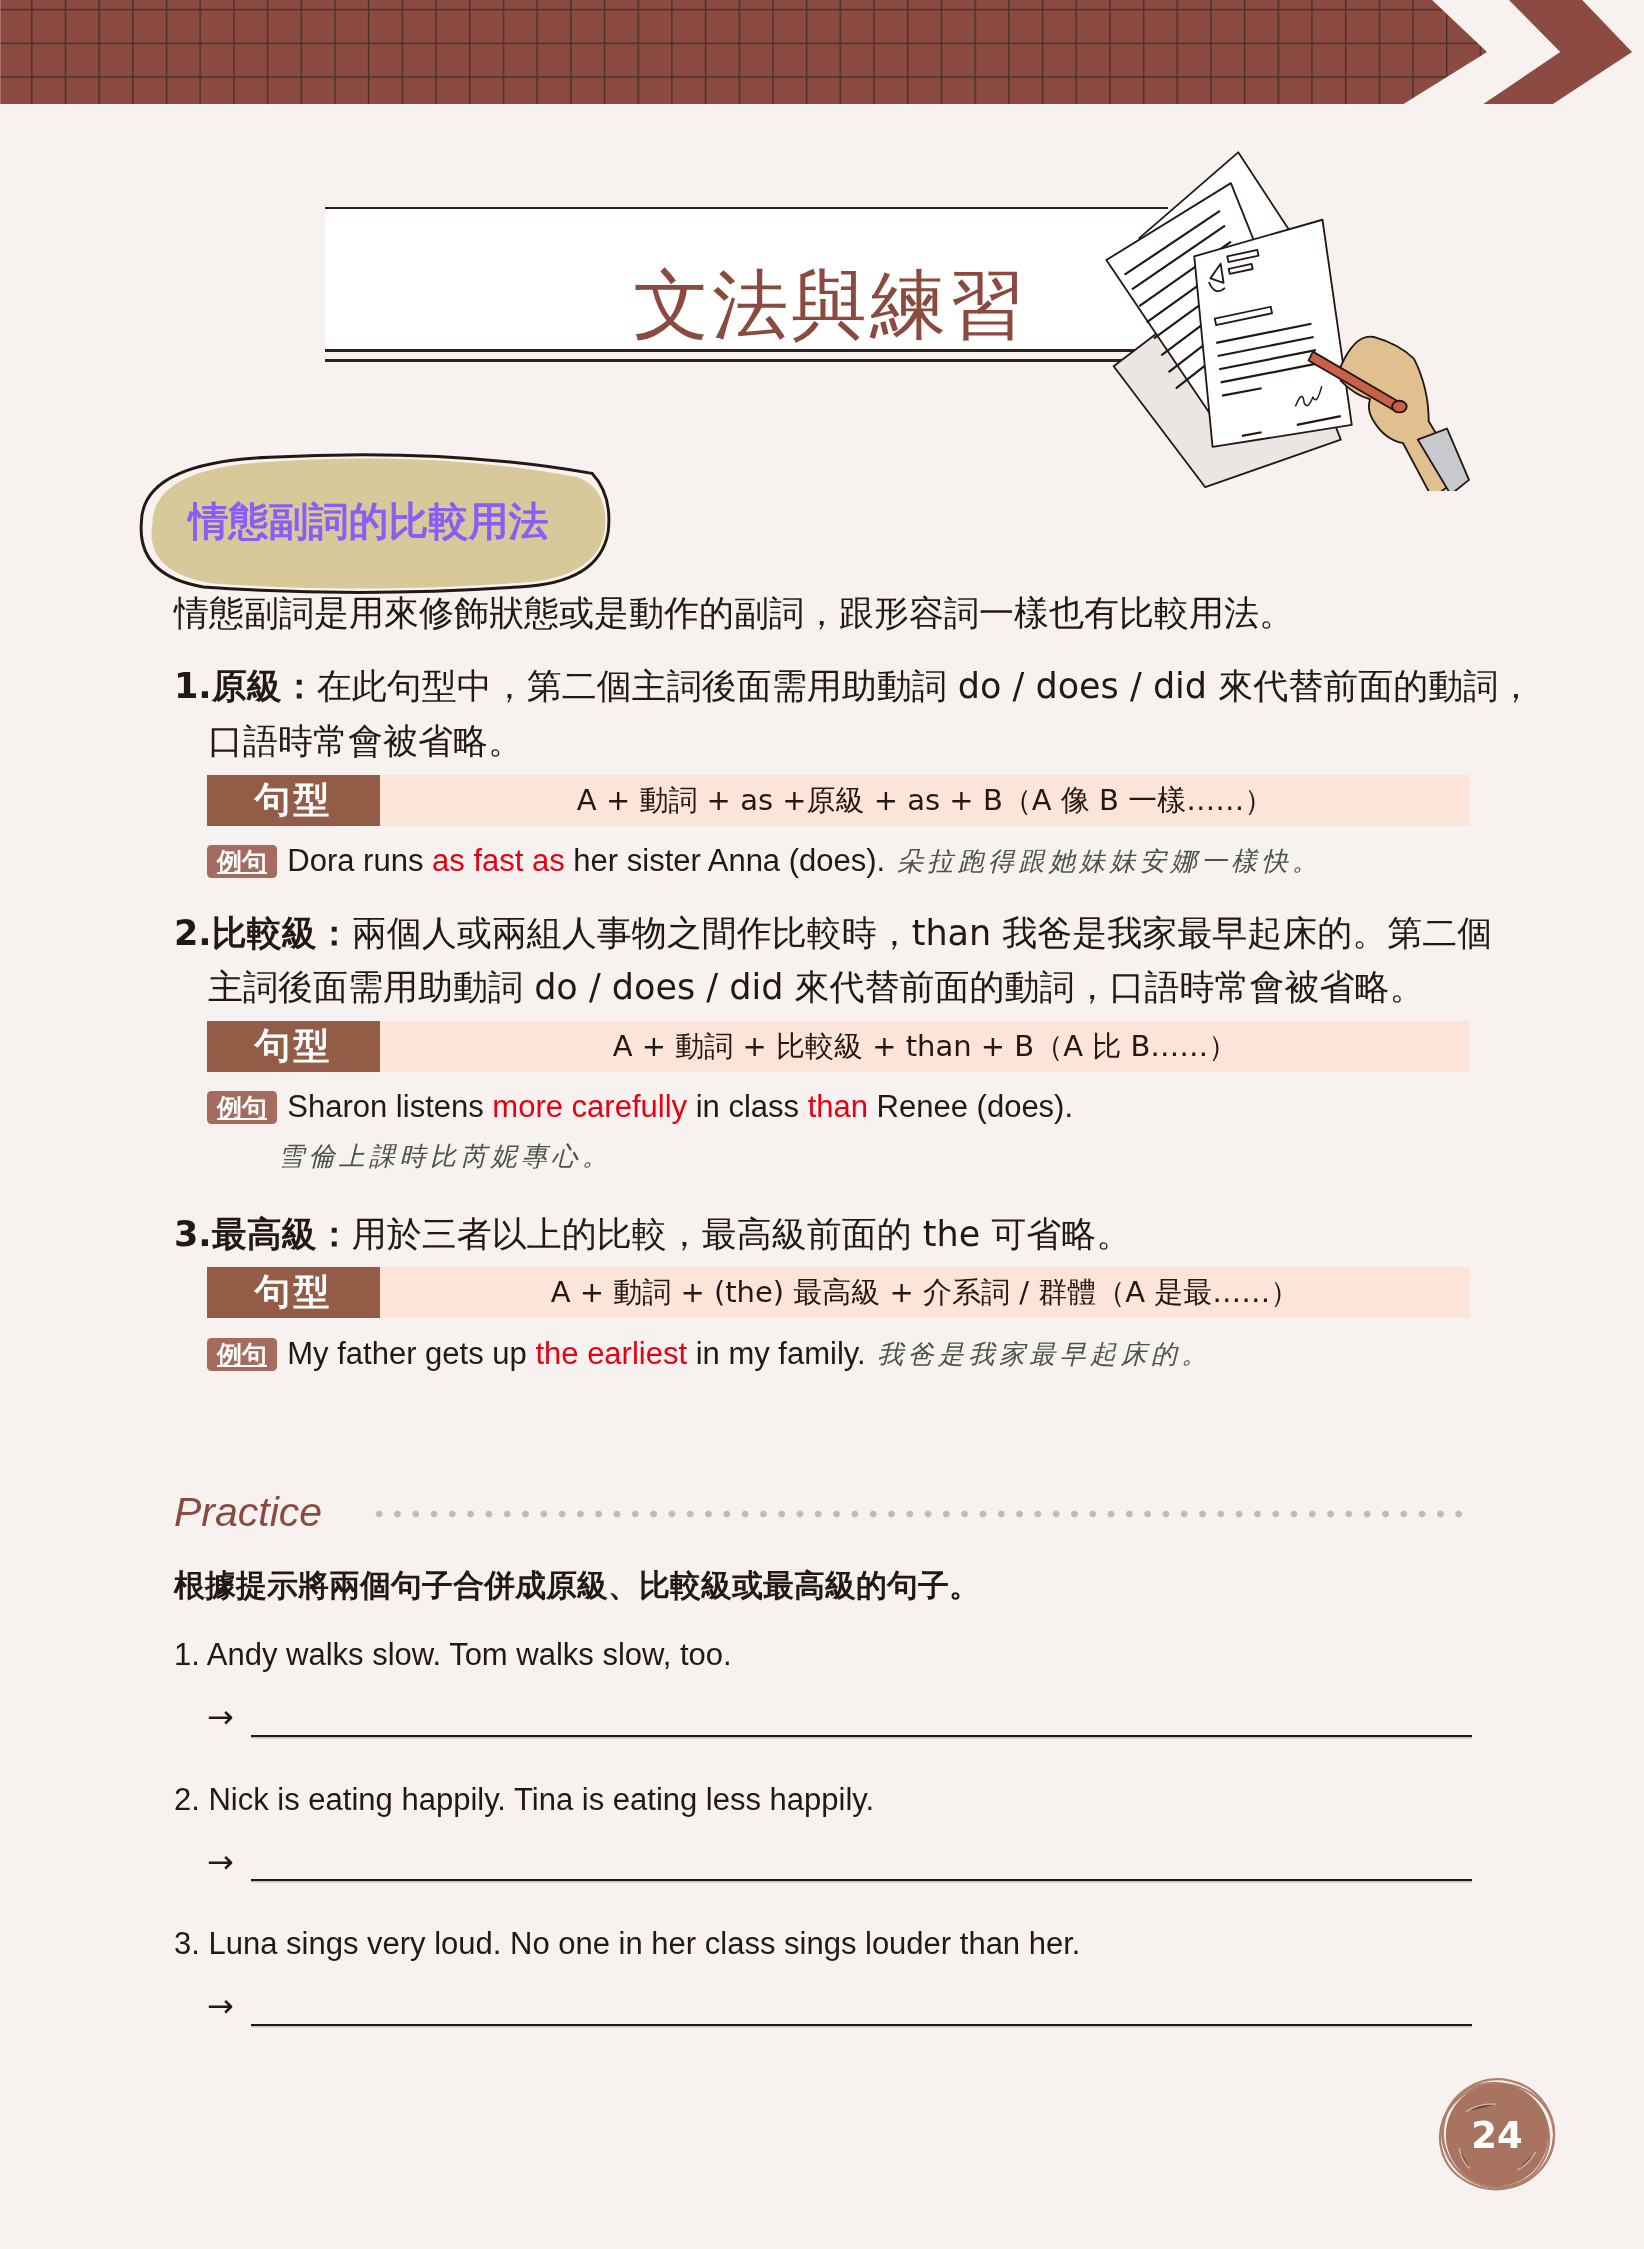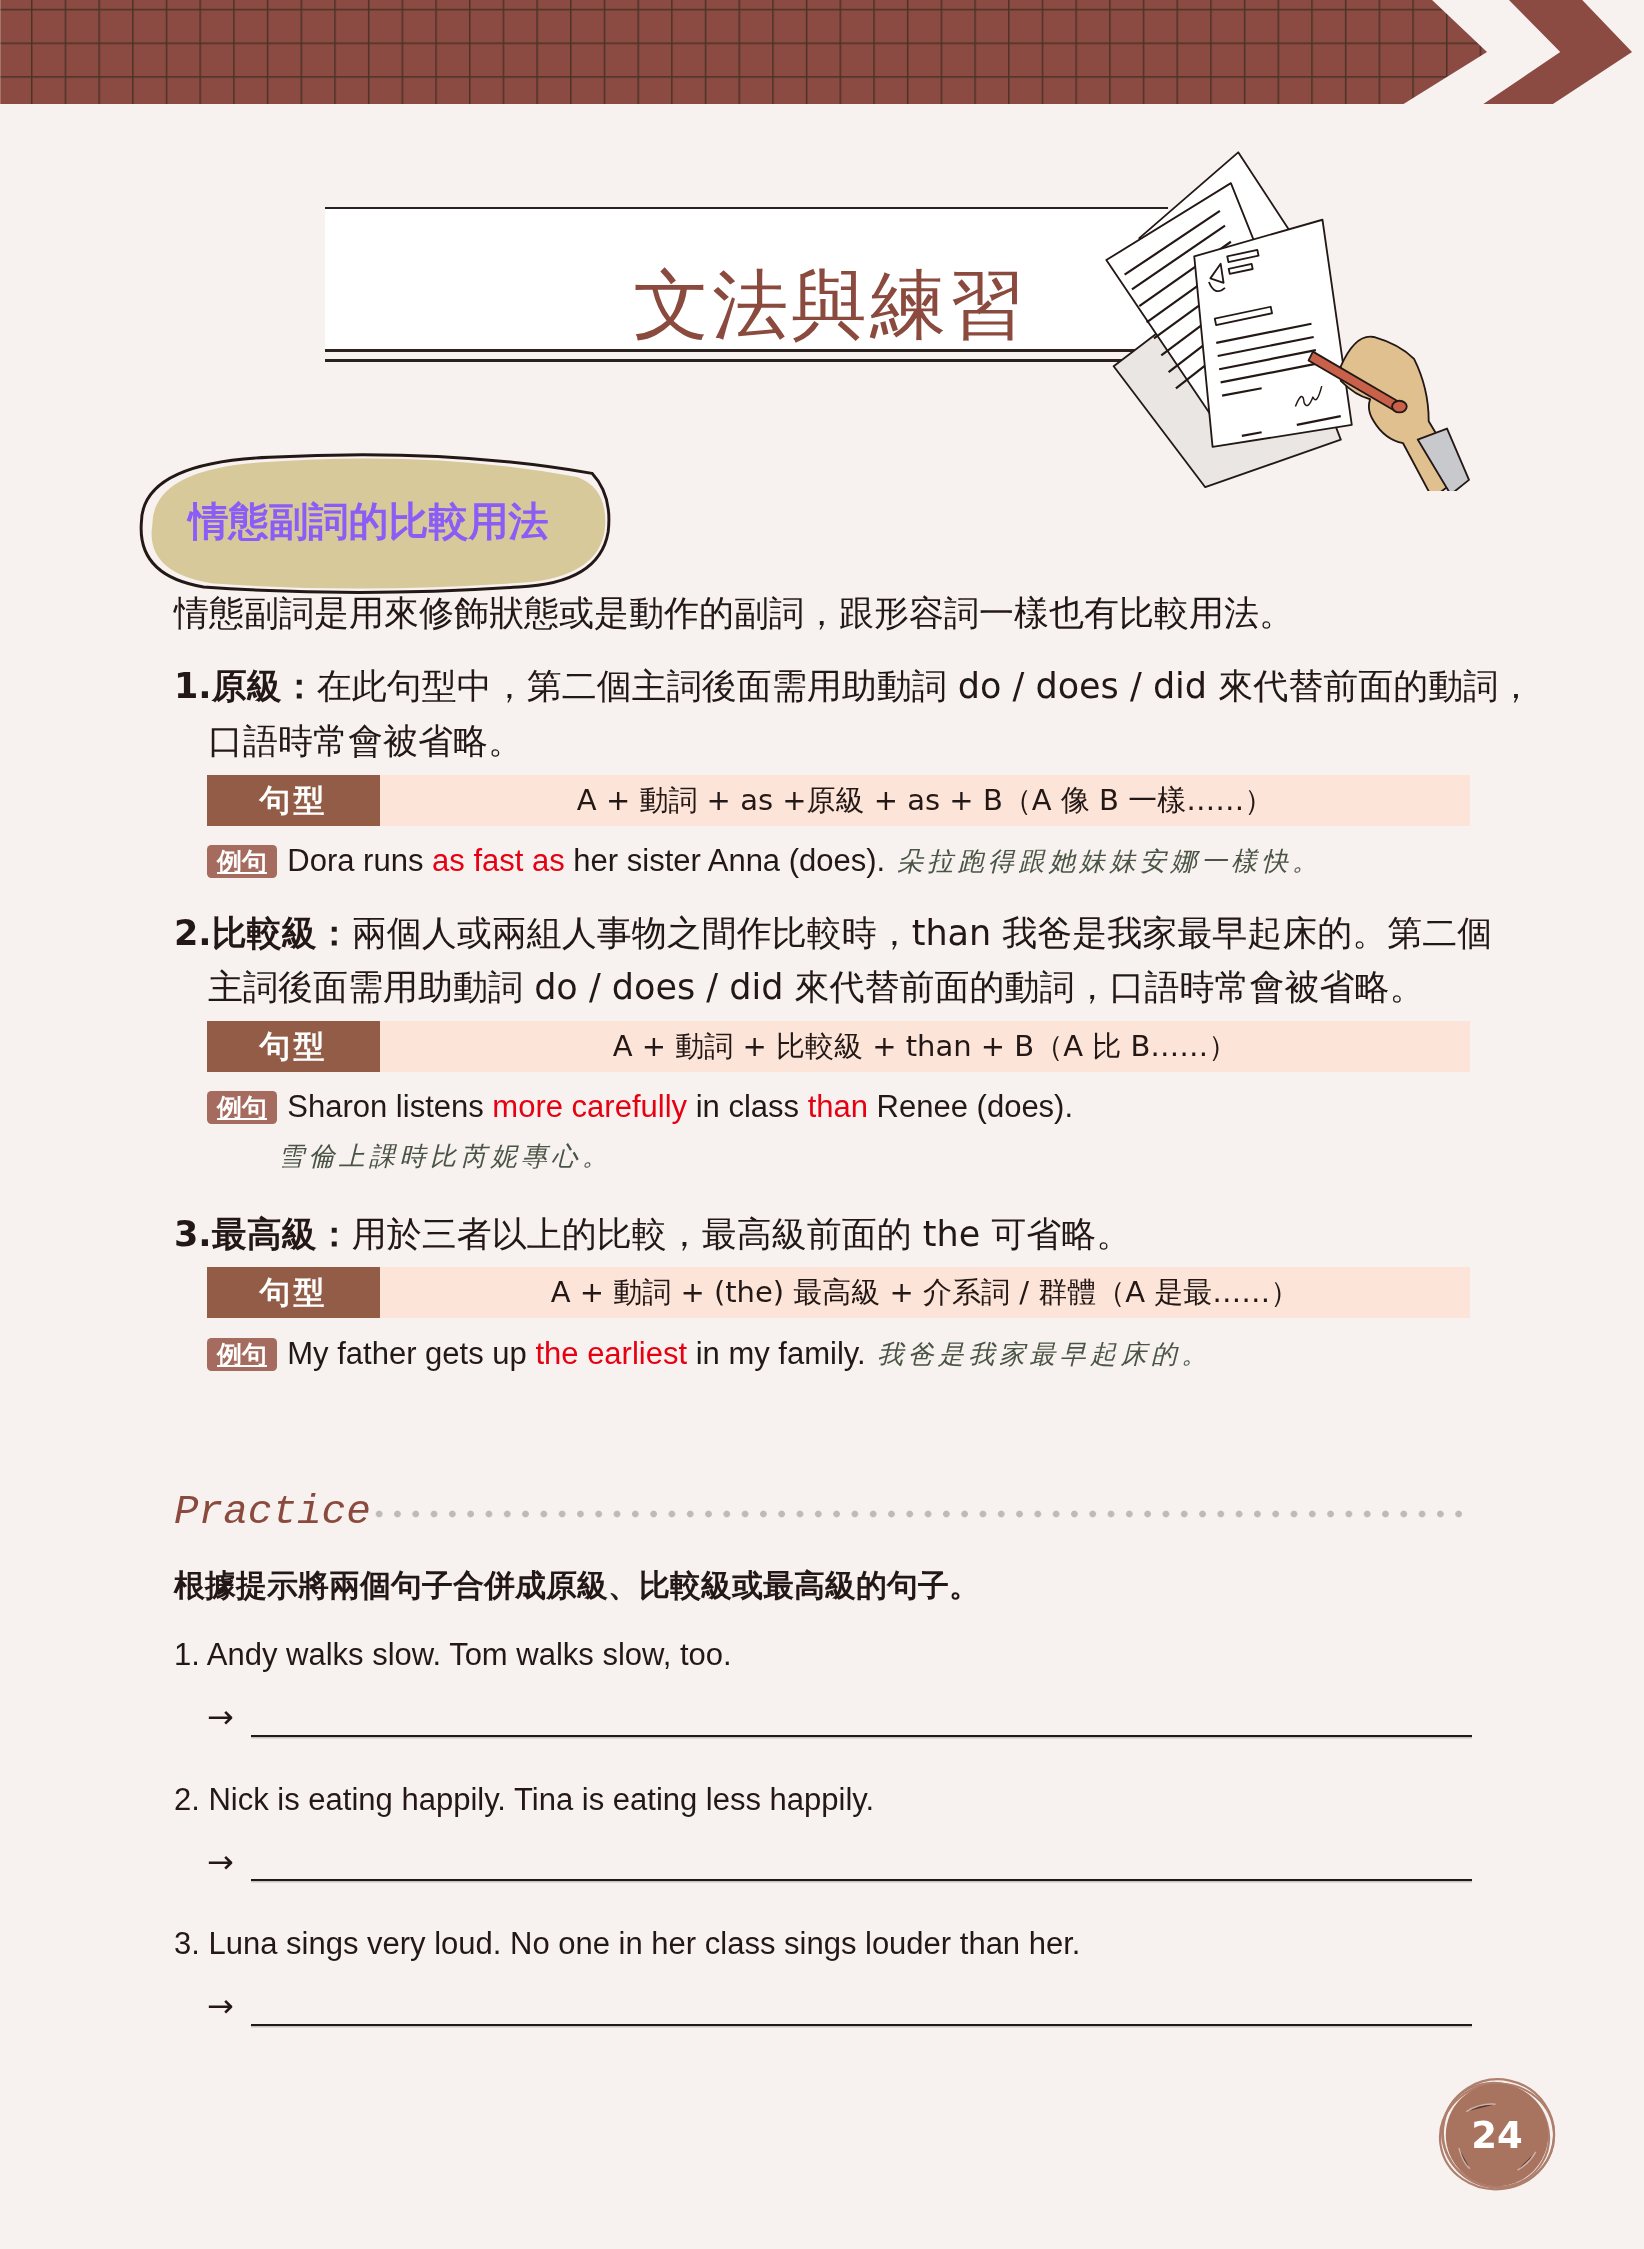--- a/index.html
+++ b/index.html
@@ -50,21 +50,21 @@
   .rule-num, .rule-term { font-weight:bold; }
   .indent { padding-left:34px; }
 
   .pattern-bar {
     position:absolute; left:207px; width:1263px; height:51px;
     background:#fde4d8; display:flex; align-items:center;
   }
   .pattern-label {
     width:173px; height:51px; background:#935c47; color:#ffffff;
     display:flex; align-items:center; justify-content:center;
-    font-size:31px; font-weight:bold; letter-spacing:2.9px;
+    font-size:36px; font-weight:bold; letter-spacing:2.9px;
     font-family:"DejaVu Sans",sans-serif;
   }
   .pattern-formula {
     flex:1; text-align:center; font-size:29px; color:#231815;
     font-family:"DejaVu Sans",sans-serif; white-space:nowrap;
   }
 
   .example-row {
     position:absolute; left:207px; display:flex; align-items:center;
     white-space:nowrap;
@@ -78,21 +78,21 @@
   }
   .example-en { font-size:31px; color:#231815; font-family:"Liberation Sans",sans-serif; }
   .hl { color:#e60012; }
   .example-zh {
     font-size:26px; color:#4a5444; margin-left:11.7px; letter-spacing:4.4px;
     font-family:"DejaVu Serif",serif; font-style:italic;
   }
 
   #practice-title {
     left:174px; top:1489px; font-size:41px; color:#8b4a3e;
-    font-family:Liberation Mono, monospace; font-style:italic;
+    font-family:Liberation Sans, sans-serif; font-style:italic;
   }
   #practice-dots {
     left:370px; top:1508px; width:1103px; height:11.7px;
     background-image:radial-gradient(circle, #bfbaba 2.9px, transparent 3.7px);
     background-size:18.3px 11.7px; background-repeat:repeat-x;
   }
   #practice-instruction {
     left:174px; top:1565px; font-size:31px; font-weight:bold; color:#231815;
     font-family:"DejaVu Sans",sans-serif;
   }

